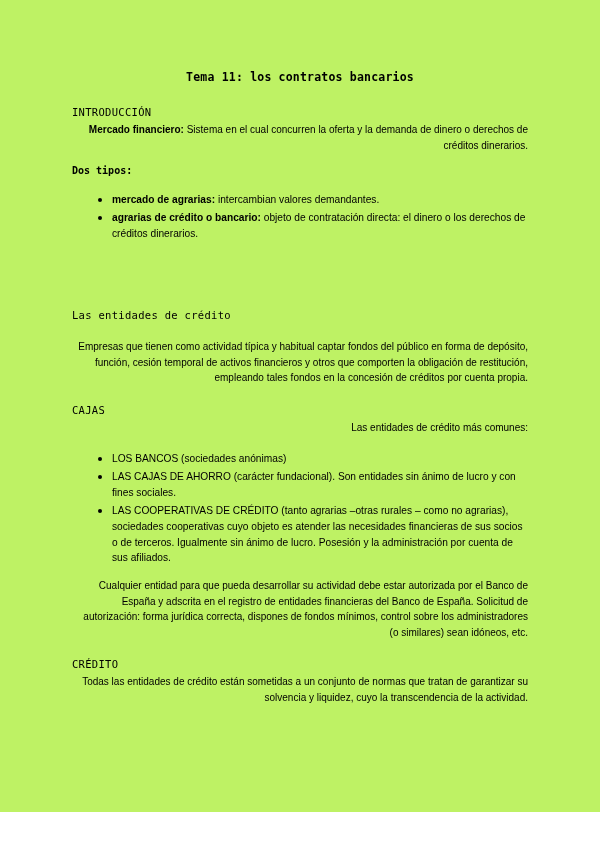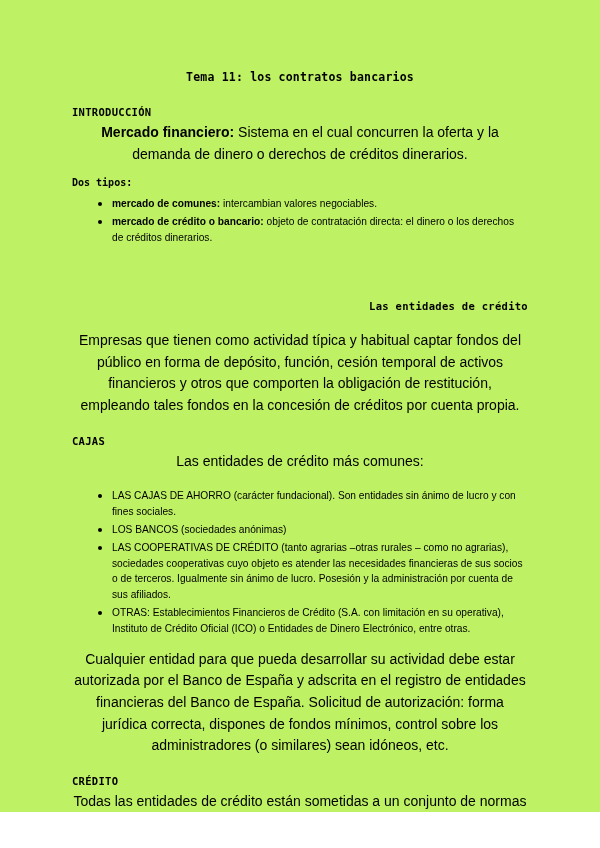--- a/index.html
+++ b/index.html
@@ -27,46 +27,46 @@
     font-family: "DejaVu Sans Mono", monospace;
     font-size: 11.5px;
     font-weight: bold;
     letter-spacing: 0.2px;
     text-align: center;
     margin: 12px 0 22px 0;
   }
   h2.section-heading {
     font-family: "DejaVu Sans Mono", monospace;
     font-size: 10.5px;
-    font-weight: bold;
+    font-weight: normal;
     letter-spacing: 0.3px;
     margin: 0 0 4px 0;
   }
   h2.section-heading.centered {
-    text-align: right;
-    margin-top: 28px;
+    text-align: left;
+    margin-top: 42px;
     margin-bottom: 18px;
   }
   p.para {
-    font-size: 14px;
+    font-size: 10px;
     line-height: 1.55;
     margin: 0 0 12px 0;
-    text-align: center;
+    text-align: right;
   }
   p.tight {
     margin-bottom: 16px;
   }
   .bold {
     font-weight: bold;
   }
   .lead-label {
     font-family: "DejaVu Sans Mono", monospace;
     font-size: 10px;
     font-weight: bold;
-    margin: 8px 0 8px 0;
+    margin: 8px 0 16px 0;
   }
   ul.bullets {
     list-style: none;
     margin: 0 0 12px 0;
     padding: 0 0 0 26px;
   }
   ul.bullets > li {
     position: relative;
     font-size: 10.2px;
     line-height: 1.55;
@@ -93,45 +93,44 @@
 
   <h1 class="doc-title">Tema 11: los contratos bancarios</h1>
 
   <h2 class="section-heading">INTRODUCCIÓN</h2>
 
   <p class="para"><span class="bold">Mercado financiero:</span><span> Sistema en el cual concurren la oferta y la demanda de dinero o derechos de créditos dinerarios.</span></p>
 
   <p class="lead-label">Dos tipos:</p>
 
   <ul class="bullets">
-    <li><span class="bold">mercado de comunes:</span><span> intercambian valores negociables.</span></li>
-    <li><span class="bold">mercado de crédito o bancario:</span><span> objeto de contratación directa: el dinero o los derechos de créditos dinerarios.</span></li>
+    <li><span class="bold">mercado de agrarias:</span><span> intercambian valores demandantes.</span></li>
+    <li><span class="bold">agrarias de crédito o bancario:</span><span> objeto de contratación directa: el dinero o los derechos de créditos dinerarios.</span></li>
   </ul>
 
 
   <div class="spacer-lg"></div>
 
   <h2 class="section-heading centered">Las entidades de crédito</h2>
 
   <p class="para">Empresas que tienen como actividad típica y habitual captar fondos del público en forma de depósito, función, cesión temporal de activos financieros y otros que comporten la obligación de restitución, empleando tales fondos en la concesión de créditos por cuenta propia.</p>
 
   <div class="spacer-sm"></div>
 
   <h2 class="section-heading">CAJAS</h2>
 
   <p class="para tight">Las entidades de crédito más comunes:</p>
 
   <ul class="bullets">
+    <li>LOS BANCOS (sociedades anónimas)</li>
     <li>LAS CAJAS DE AHORRO (carácter fundacional). Son entidades sin ánimo de lucro y con fines sociales.</li>
-    <li>LOS BANCOS (sociedades anónimas)</li>
     <li>LAS COOPERATIVAS DE CRÉDITO (tanto agrarias –otras rurales – como no agrarias), sociedades cooperativas cuyo objeto es atender las necesidades financieras de sus socios o de terceros. Igualmente sin ánimo de lucro. Posesión y la administración por cuenta de sus afiliados.</li>
-    <li>OTRAS: Establecimientos Financieros de Crédito (S.A. con limitación en su operativa), Instituto de Crédito Oficial (ICO) o Entidades de Dinero Electrónico, entre otras.</li>
   </ul>
 
   <p class="para">Cualquier entidad para que pueda desarrollar su actividad debe estar autorizada por el Banco de España y adscrita en el registro de entidades financieras del Banco de España. Solicitud de autorización: forma jurídica correcta, dispones de fondos mínimos, control sobre los administradores (o similares) sean idóneos, etc.</p>
 
   <div class="spacer-sm"></div>
 
   <h2 class="section-heading">CRÉDITO</h2>
 
-  <p class="para">Todas las entidades de crédito están sometidas a un conjunto de normas que tratan de garantizar su solvencia y negocio, dada la transcendencia de la actividad.</p>
+  <p class="para">Todas las entidades de crédito están sometidas a un conjunto de normas que tratan de garantizar su solvencia y liquidez, cuyo la transcendencia de la actividad.</p>
 
 </div>
 
 </body></html>

